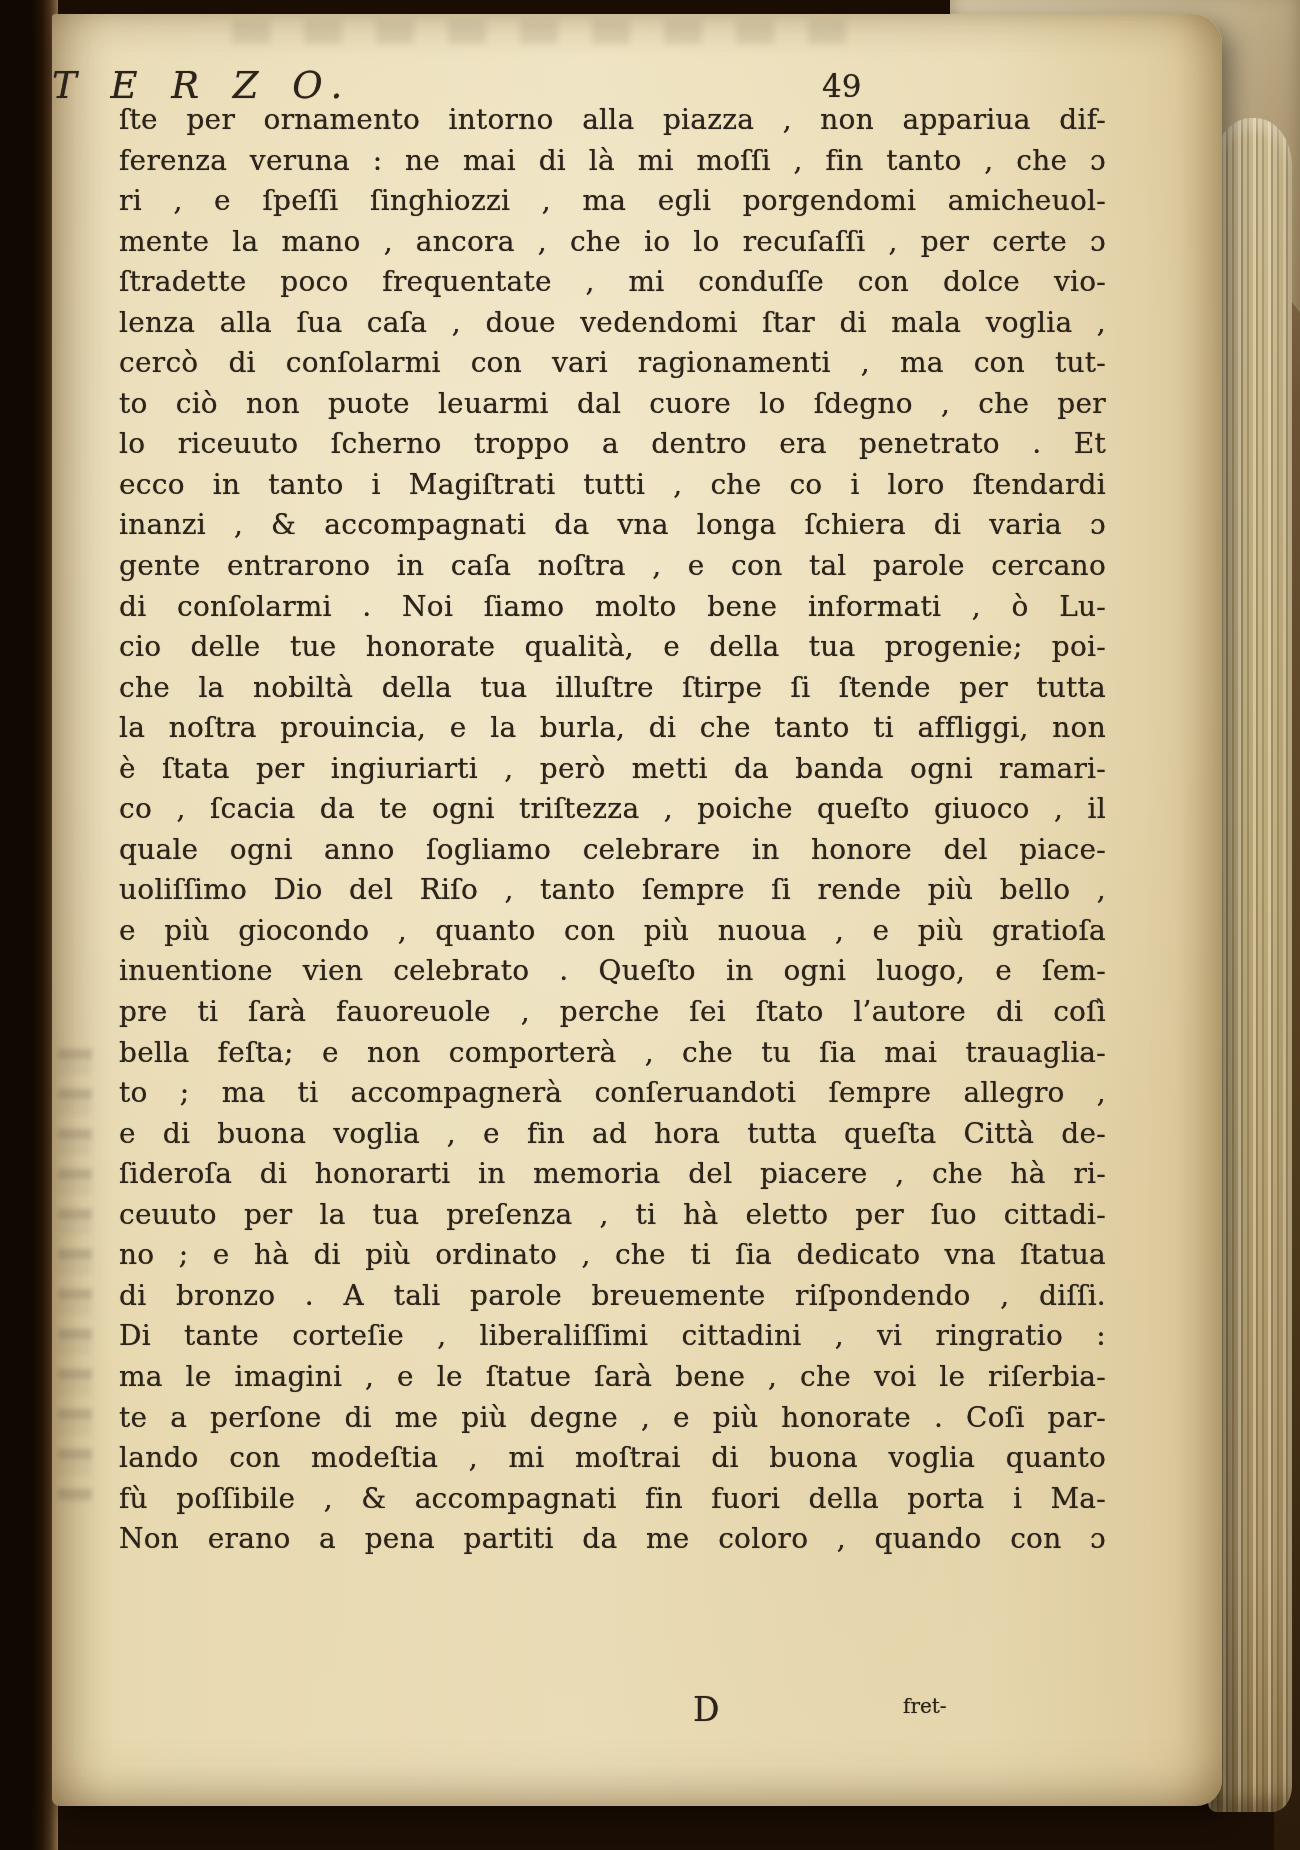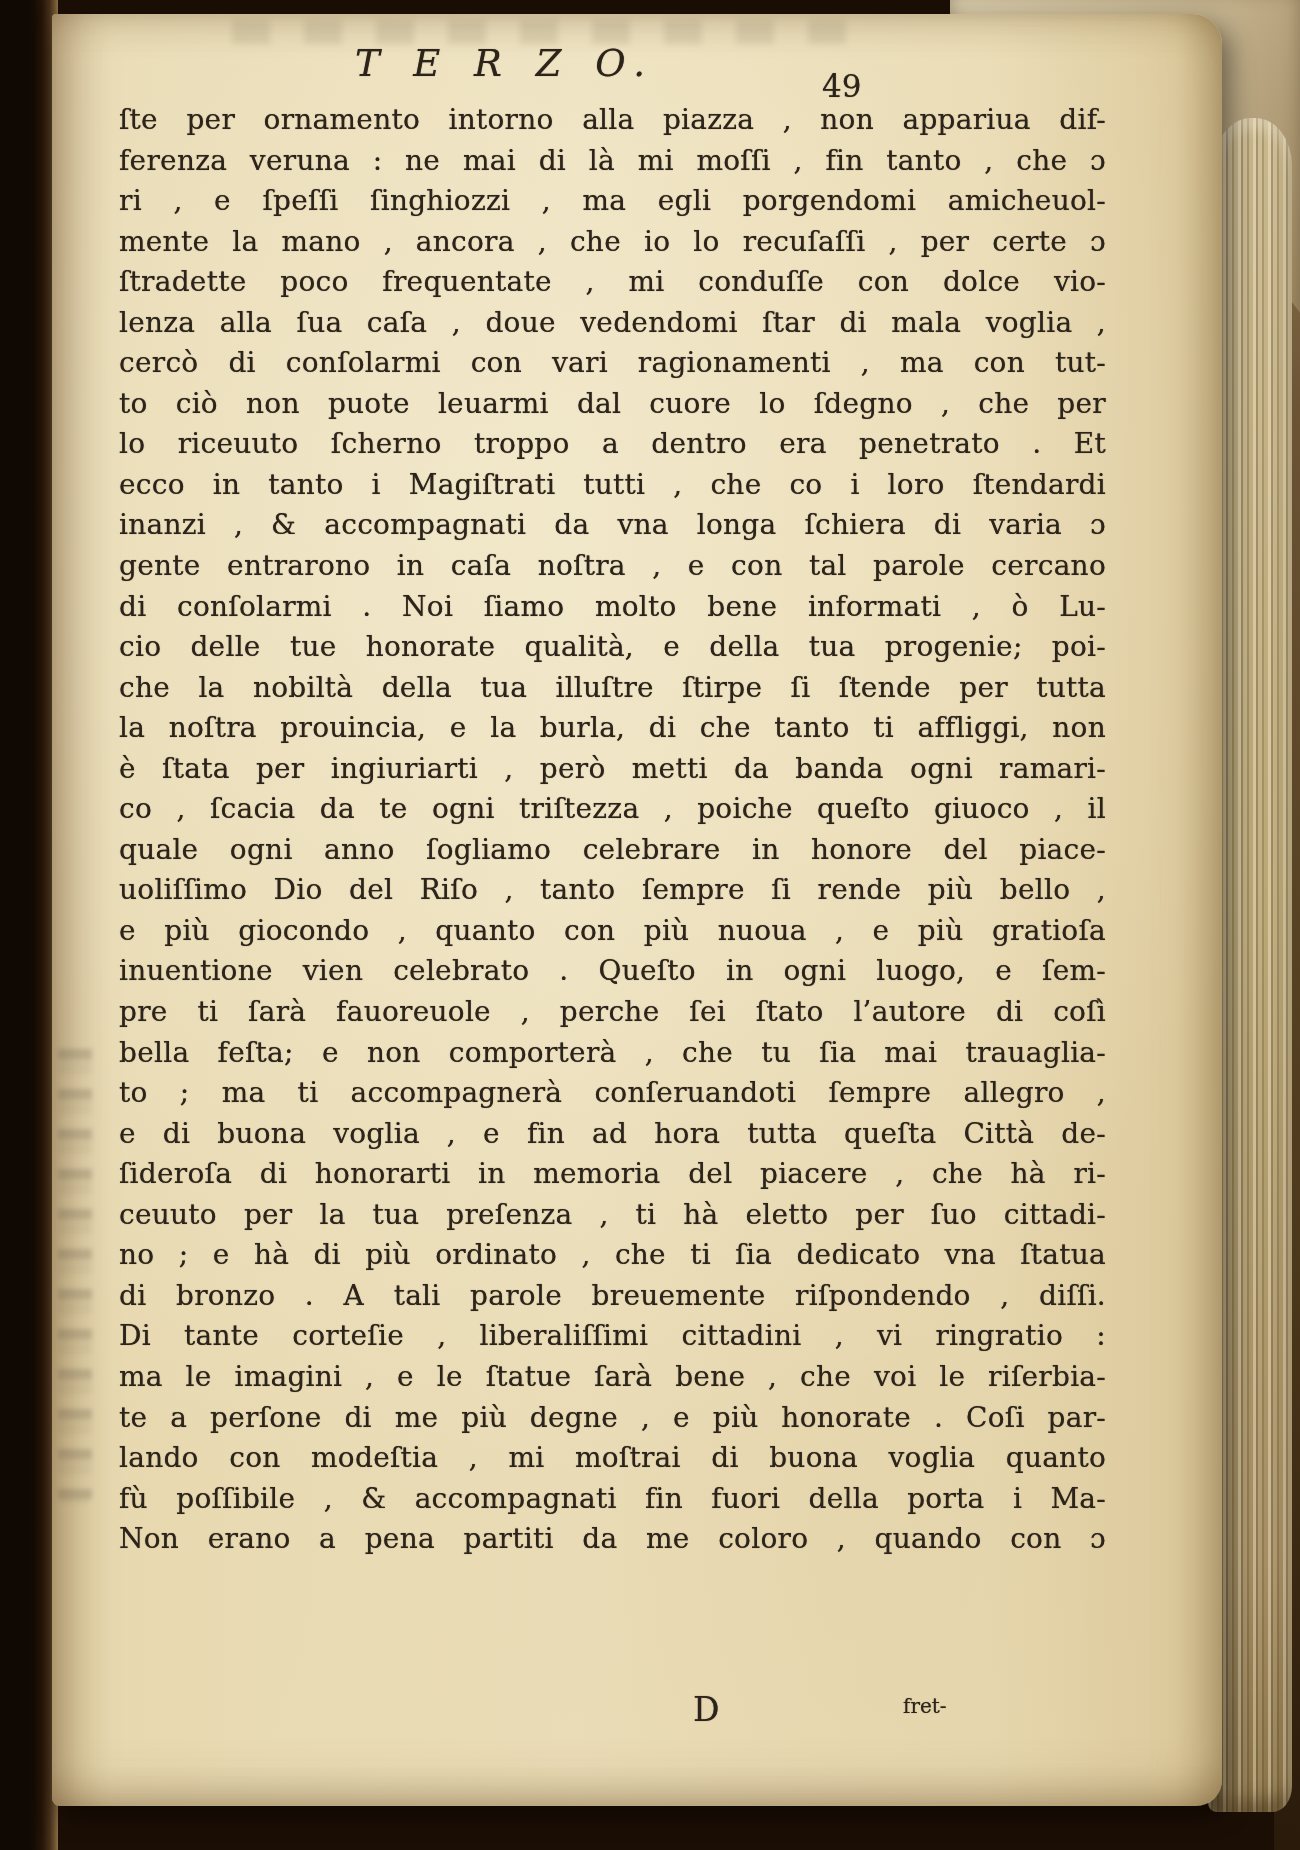--- a/index.html
+++ b/index.html
@@ -43,21 +43,21 @@
       radial-gradient(90% 70% at 70% 85%, rgba(215,195,150,.25), transparent 60%),
       linear-gradient(90deg,#d9c79c 0%,#e7d8af 5%,#ecdfba 45%,#e9dab2 80%,#decb9e 96%,#cdb989 100%);
     box-shadow:
       inset 30px 0 55px -28px rgba(92,64,30,.55),
       inset -34px 0 60px -34px rgba(120,92,52,.50),
       inset 0 -30px 55px -30px rgba(110,82,44,.50),
       inset 0 22px 45px -28px rgba(130,100,58,.35),
       8px 10px 26px rgba(0,0,0,.45);
   }
   .running-title{
-    position:absolute;left:0;top:28px;width:906px;text-align:center;
+    position:absolute;left:0;top:50px;width:906px;text-align:left;
     font-size:37px;font-style:italic;color:#2c241a;
     letter-spacing:10px;word-spacing:2px;
     text-shadow:0 0 1px rgba(44,36,26,.65);
   }
   .page-number{
     position:absolute;left:770px;top:54px;font-size:31px;color:#2c241a;
     text-shadow:0 0 1px rgba(44,36,26,.65);
   }
   .body-text{
     position:absolute;left:53px;top:86px;width:987px;color:#2c241a;margin-left:14px;

